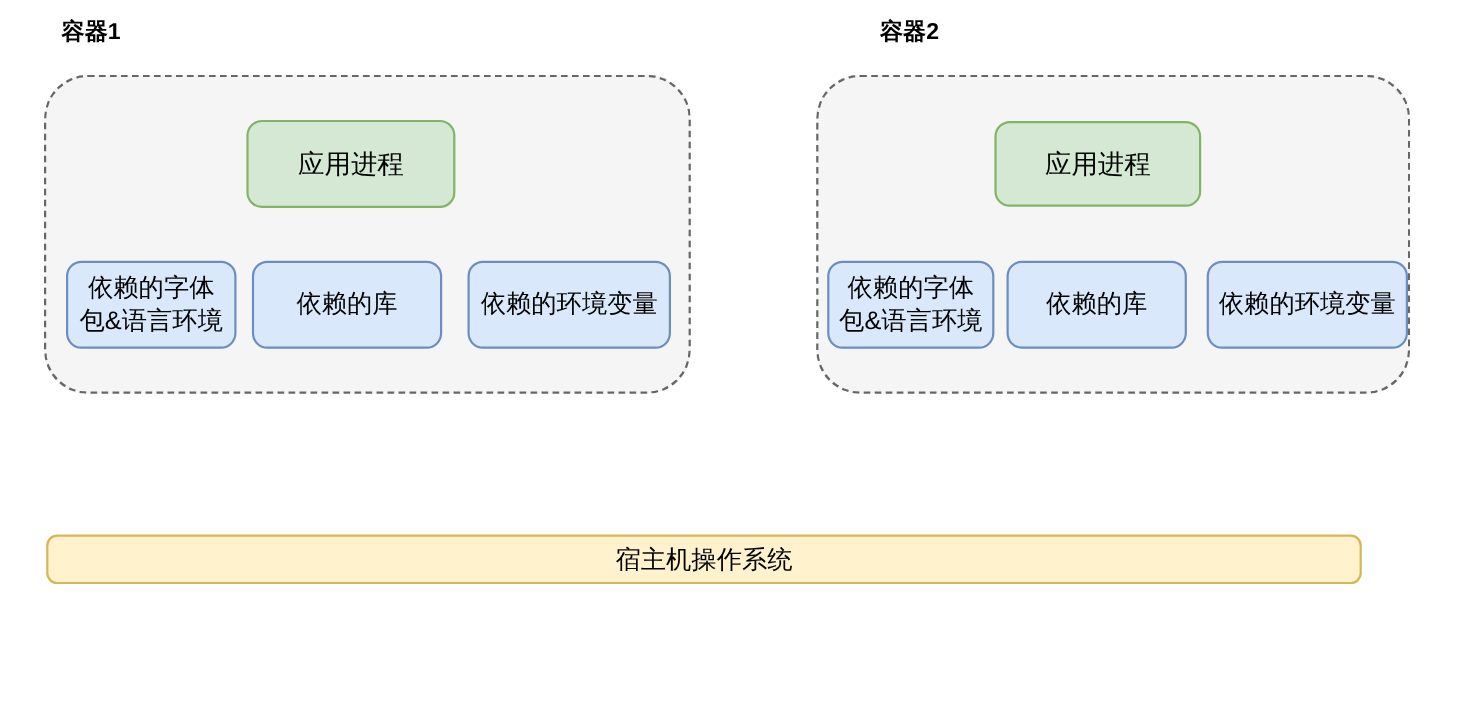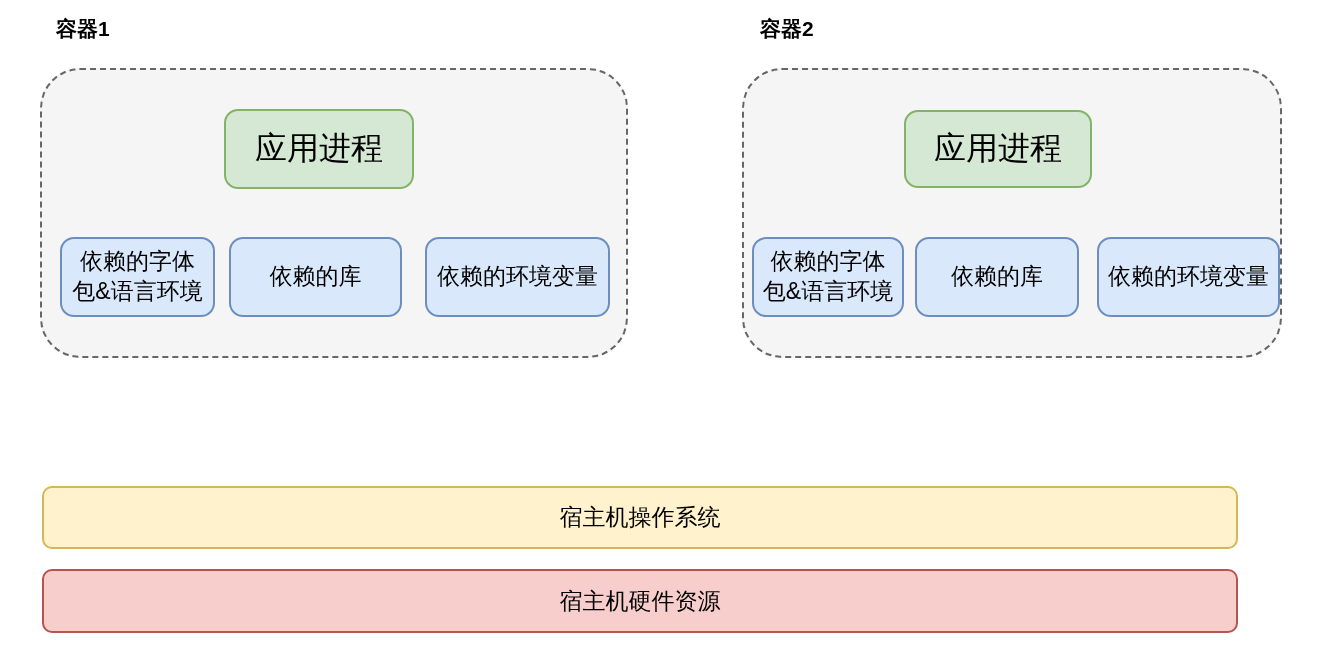--- a/index.html
+++ b/index.html
@@ -39,40 +39,40 @@
   .node{
     position:absolute;
     box-sizing:border-box;
     display:flex;align-items:center;justify-content:center;
     text-align:center;
   }
   .process-box{
     background:var(--process-fill);
     border:2px solid var(--process-border);
     border-radius:14px;
-    font-size:32px;
+    font-size:24px;
   }
   .dep-box{
     background:var(--dep-fill);
     border:2px solid var(--dep-border);
     border-radius:14px;
     font-size:23px;
     line-height:1.3;
     white-space:pre-line;
     top:167px;height:80px;
   }
   .host-bar{
     position:absolute;left:42px;width:1196px;
     box-sizing:border-box;
     display:flex;align-items:center;justify-content:center;
     border-radius:10px;
     font-size:23px;
   }
   .host-os{
-    top:486px;height:63px;
+    top:486px;height:45px;
     background:var(--os-fill);
     border:2px solid var(--os-border);
   }
   .host-hw{
     top:569px;height:64px;
     background:var(--hw-fill);
     border:2px solid var(--hw-border);
   }
 </style>
 </head>
@@ -83,27 +83,26 @@
   <div class="container-title" style="left:56px">容器1</div>
 
   <div class="container-box" style="left:40px;width:588px">
     <div class="node process-box" style="left:182px;top:39px;width:190px;height:80px">应用进程</div>
     <div class="node dep-box" style="left:18px;width:155px">依赖的字体
 包&amp;语言环境</div>
     <div class="node dep-box" style="left:187px;width:173px">依赖的库</div>
     <div class="node dep-box" style="left:383px;width:185px">依赖的环境变量</div>
   </div>
 
-  <div class="container-title" style="left:760px">容器2</div>
+  <div class="container-title" style="left:800px">容器2</div>
 
   <div class="container-box" style="left:742px;width:540px">
     <div class="node process-box" style="left:160px;top:40px;width:188px;height:78px">应用进程</div>
     <div class="node dep-box" style="left:8px;width:152px">依赖的字体
 包&amp;语言环境</div>
     <div class="node dep-box" style="left:171px;width:164px">依赖的库</div>
     <div class="node dep-box" style="left:353px;width:183px">依赖的环境变量</div>
   </div>
 
   <div class="host-bar host-os">宿主机操作系统</div>
 
-  <div class="host-bar host-hw">宿主机硬件资源</div>
 
 </div>
 
 </body></html>

